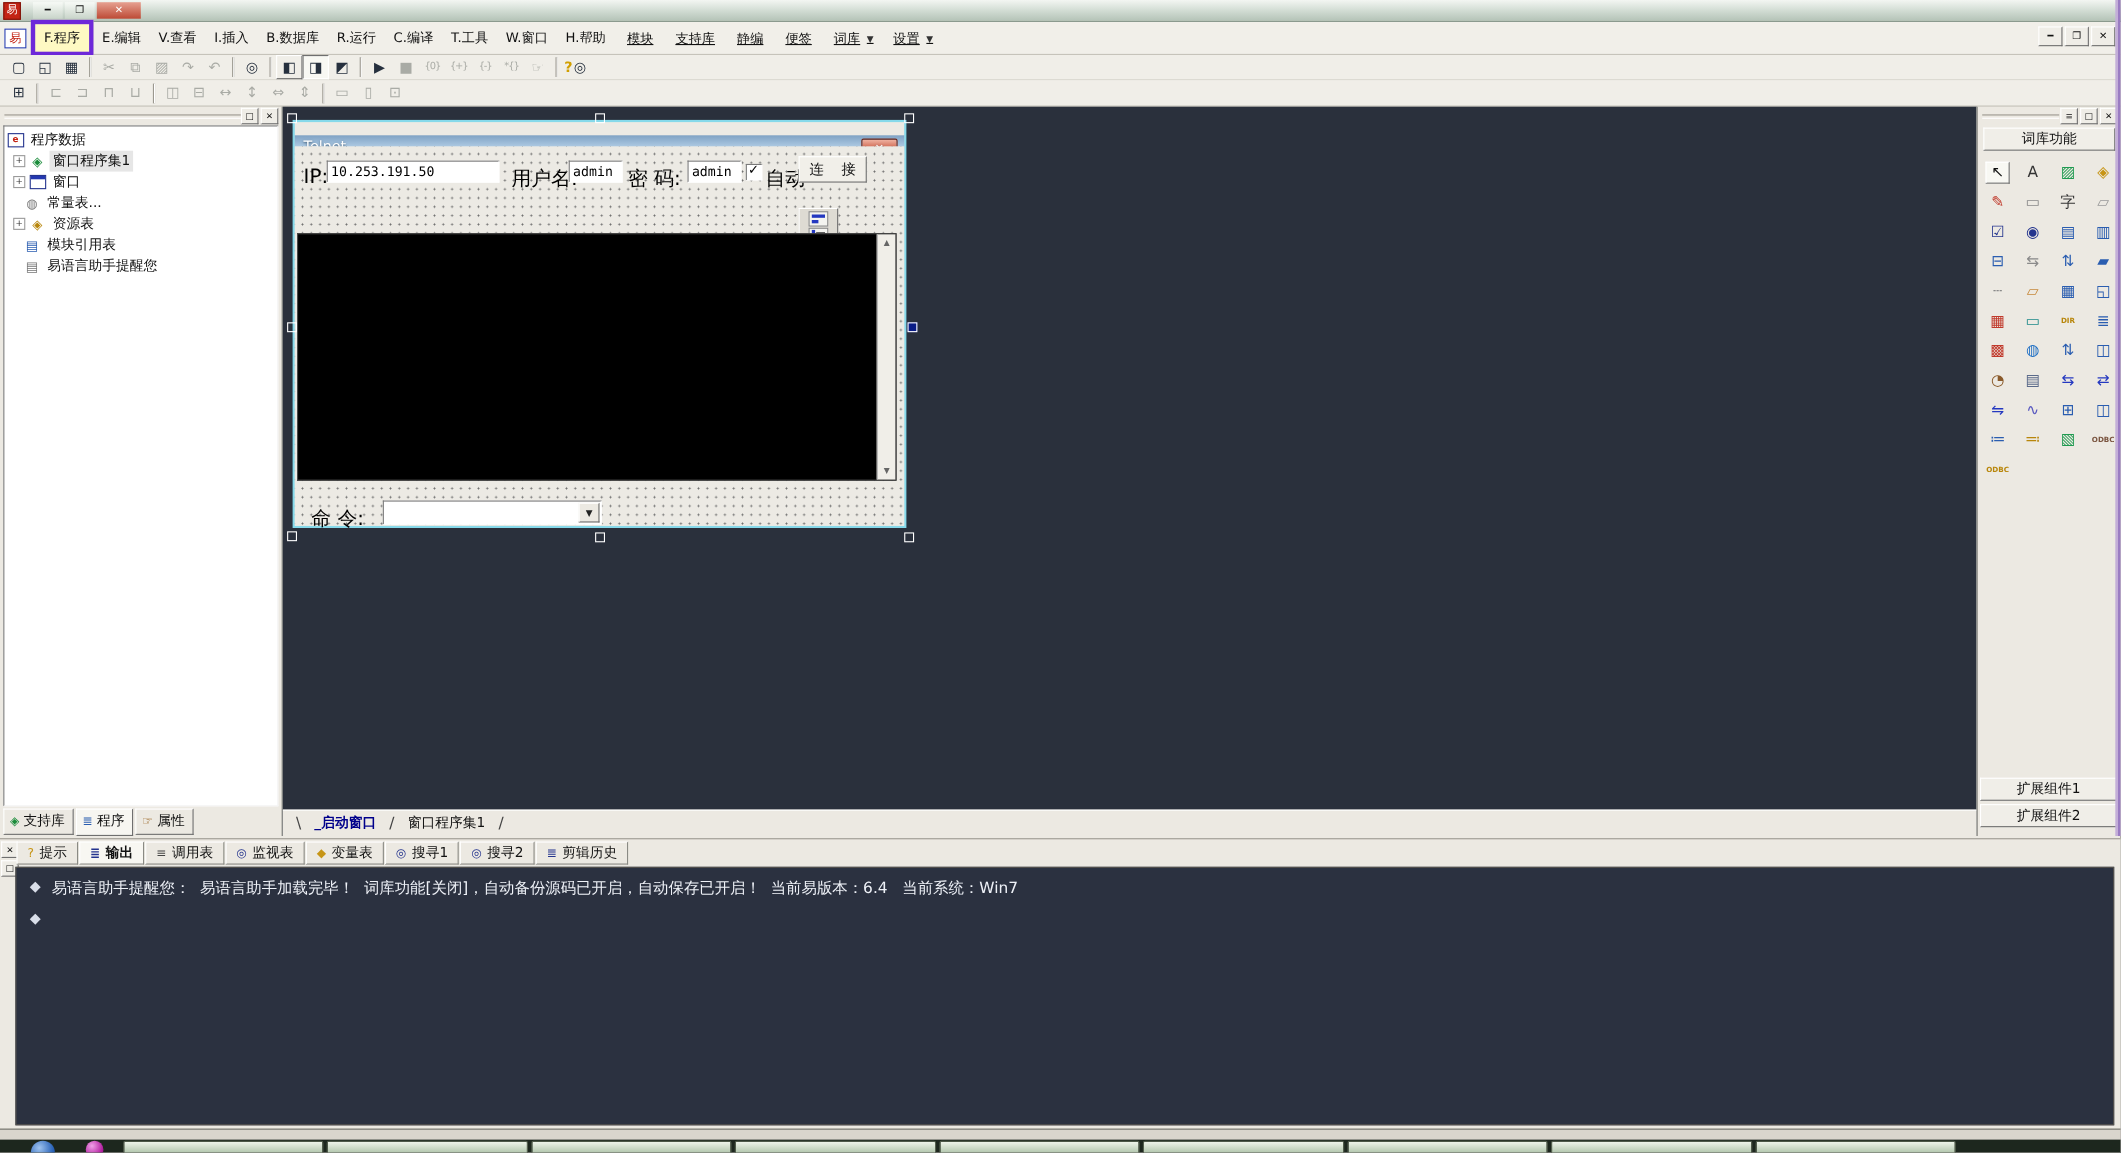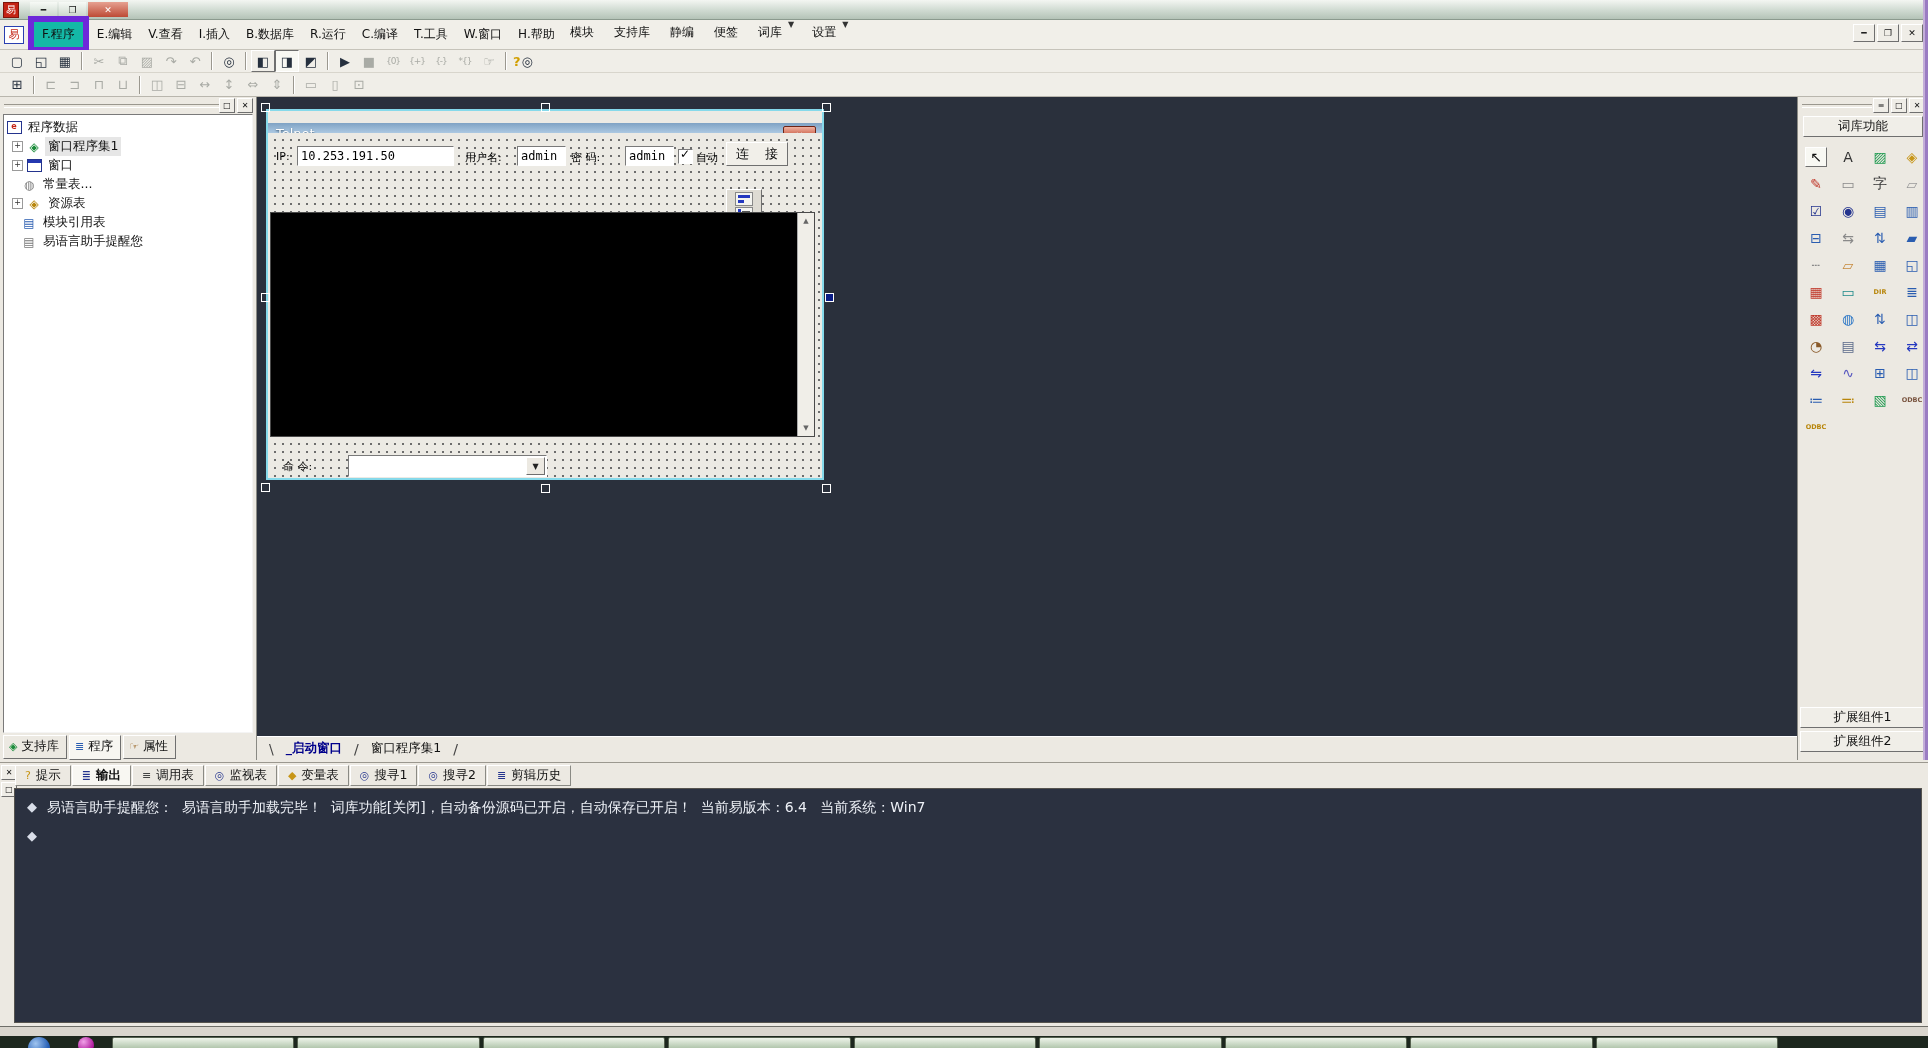--- a/index.html
+++ b/index.html
@@ -21,22 +21,22 @@
     font-size:9px;background:linear-gradient(#f7faf6,#c9d5ca);cursor:default;}
   .win-btn.close{width:40px;background:linear-gradient(#e6a191,#bd4a35);color:#fff;font-weight:bold;}
   .wallpaper{position:absolute;right:0;top:0;width:5px;height:760px;z-index:60;
     background:repeating-linear-gradient(90deg,#c3aed8 0 2px,#9a7cc2 2px 5px);}
   
   .menubar{position:absolute;left:0;top:20px;width:100%;height:30px;display:flex;align-items:center;
     padding-left:4px;box-sizing:border-box;background:#f1efe9;border-bottom:1px solid #c6c3ba;}
   .child-ico{width:18px;height:16px;border:1px solid #2a3fb0;background:#fff;color:#c42415;
     font-size:11px;line-height:16px;text-align:center;margin-right:4px;}
   .menu-item{padding:4px 8px;white-space:nowrap;}
-  .menu-item.boxed{border:6px solid #6d28d9;background:#14b8a6;}
-  .plugin-menus{position:absolute;left:560px;top:0;height:30px;display:flex;}
+  .menu-item.boxed{border:4px solid #6d28d9;background:#fef9c3;}
+  .plugin-menus{position:absolute;left:560px;top:0;height:30px;display:flex;align-items:center;text-decoration:underline;}
   .plugin-menus .menu-item{padding:4px 10px;}
   .drop-arrow{font-size:8px;color:#333;margin:0 8px 0 -4px;}
   .child-controls{position:absolute;right:5px;top:4px;display:flex;gap:2px;}
   .cc-btn{width:20px;height:16px;display:flex;align-items:center;justify-content:center;
     font-size:9px;background:#efede7;}
   
   .toolbar{position:absolute;left:0;width:100%;display:flex;align-items:center;padding-left:5px;
     box-sizing:border-box;background:#f0eee8;}
   .tb1{top:50px;height:23px;border-bottom:1px solid #d8d5cc;}
   .tb2{top:73px;height:24px;border-bottom:1px solid #b9b6ad;}
@@ -87,21 +87,21 @@
   .form-titlebar{position:absolute;left:0;top:12px;right:0;height:22px;
     background:linear-gradient(180deg,#7fa2c4,#a9c6e0 45%,#dcebf7);
     display:flex;align-items:center;padding-left:8px;box-sizing:border-box;
     color:#fff;font-size:13px;text-shadow:0 1px 2px #33506b;border-bottom:1px solid #9db4cb;}
   .form-close{position:absolute;right:6px;top:3px;width:31px;height:16px;
     background:linear-gradient(#efb3a2,#c6523a 60%,#a93c26);border:1px solid #6e2416;border-radius:2px;
     color:#fff;font-size:10px;font-weight:bold;display:flex;align-items:center;justify-content:center;}
   .form-body{position:absolute;left:0;top:22px;right:0;bottom:0;
     background-color:#eceae4;background-image:radial-gradient(#6d6d6d 0.8px,transparent 1px);
     background-size:8px 8px;background-position:3px 3px;}
-  .f-lbl{position:absolute;font-size:11px;color:#000;white-space:nowrap;}
+  .f-lbl{position:absolute;font-size:18px;color:#000;white-space:nowrap;}
   .f-input{position:absolute;height:20px;box-sizing:border-box;padding:2px 3px;background:#fff;
     border:1px solid;border-color:#7a7a7a #fff #fff #7a7a7a;
     font-family:"DejaVu Sans Mono","Liberation Mono",monospace;font-size:12px;}
   .f-check{position:absolute;width:13px;height:13px;background:#fff;border:1px solid;
     border-color:#7a7a7a #fff #fff #7a7a7a;}
   .f-check .tick{position:absolute;left:1px;top:-3px;font-size:12px;font-weight:bold;color:#000;}
   .f-btn{position:absolute;background:#f1efe9;display:flex;align-items:center;justify-content:center;
     font-size:13px;letter-spacing:6px;padding-left:6px;box-sizing:border-box;}
   .comp-box{position:absolute;left:458px;top:56px;width:34px;height:32px;background:#dedbd3;
     display:flex;flex-direction:column;align-items:center;justify-content:center;gap:1px;}

